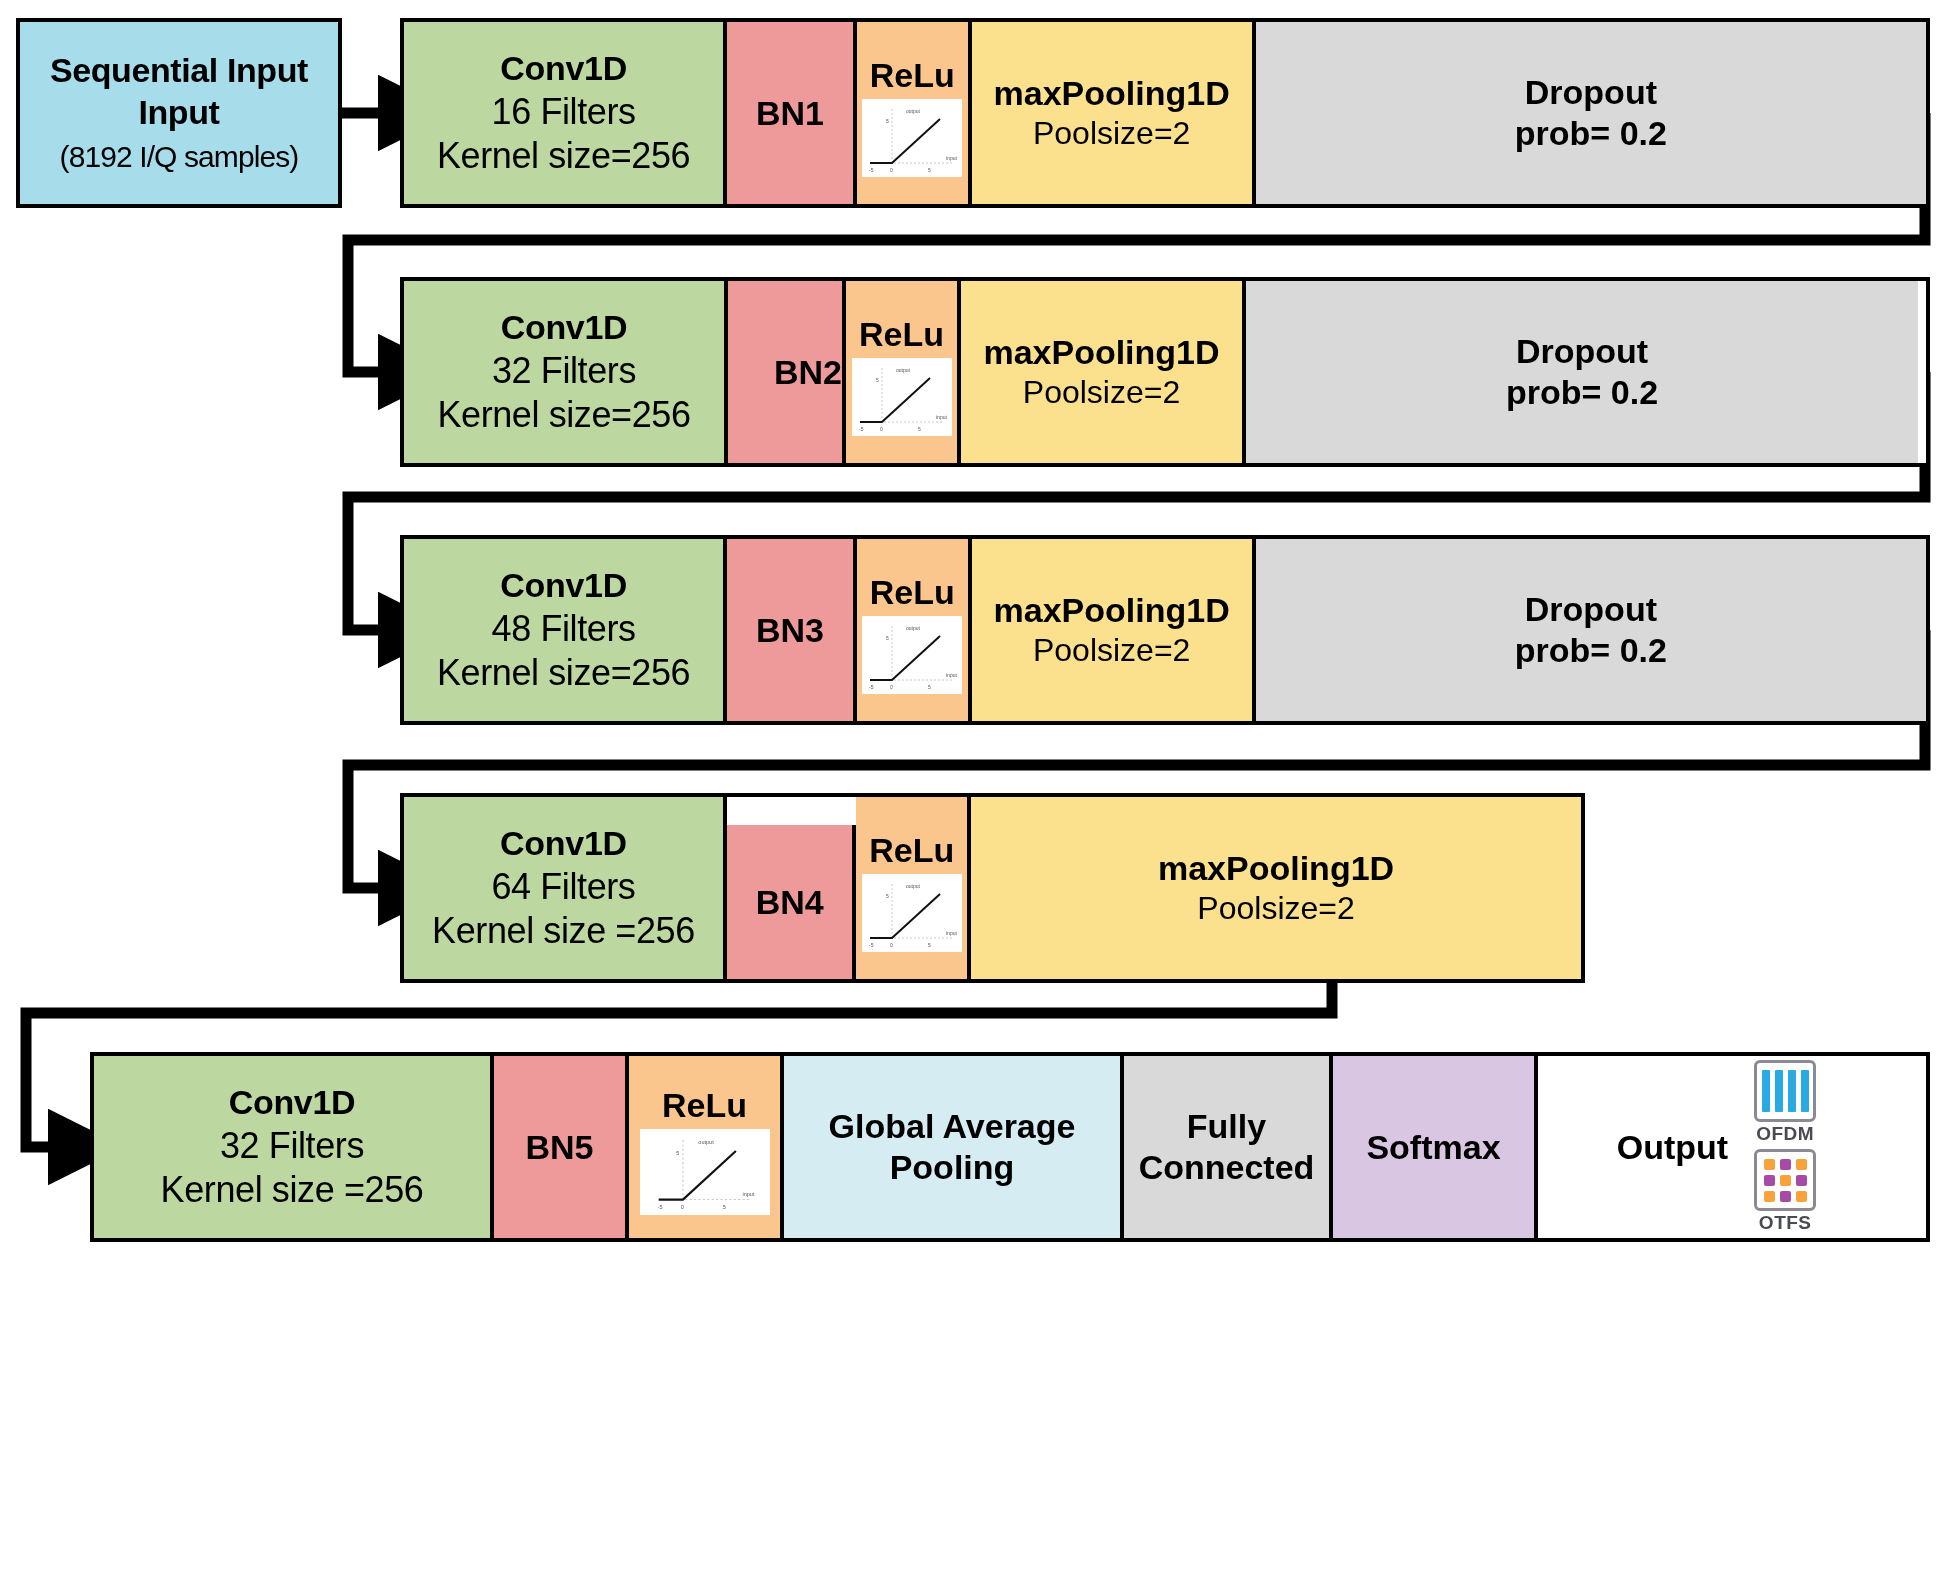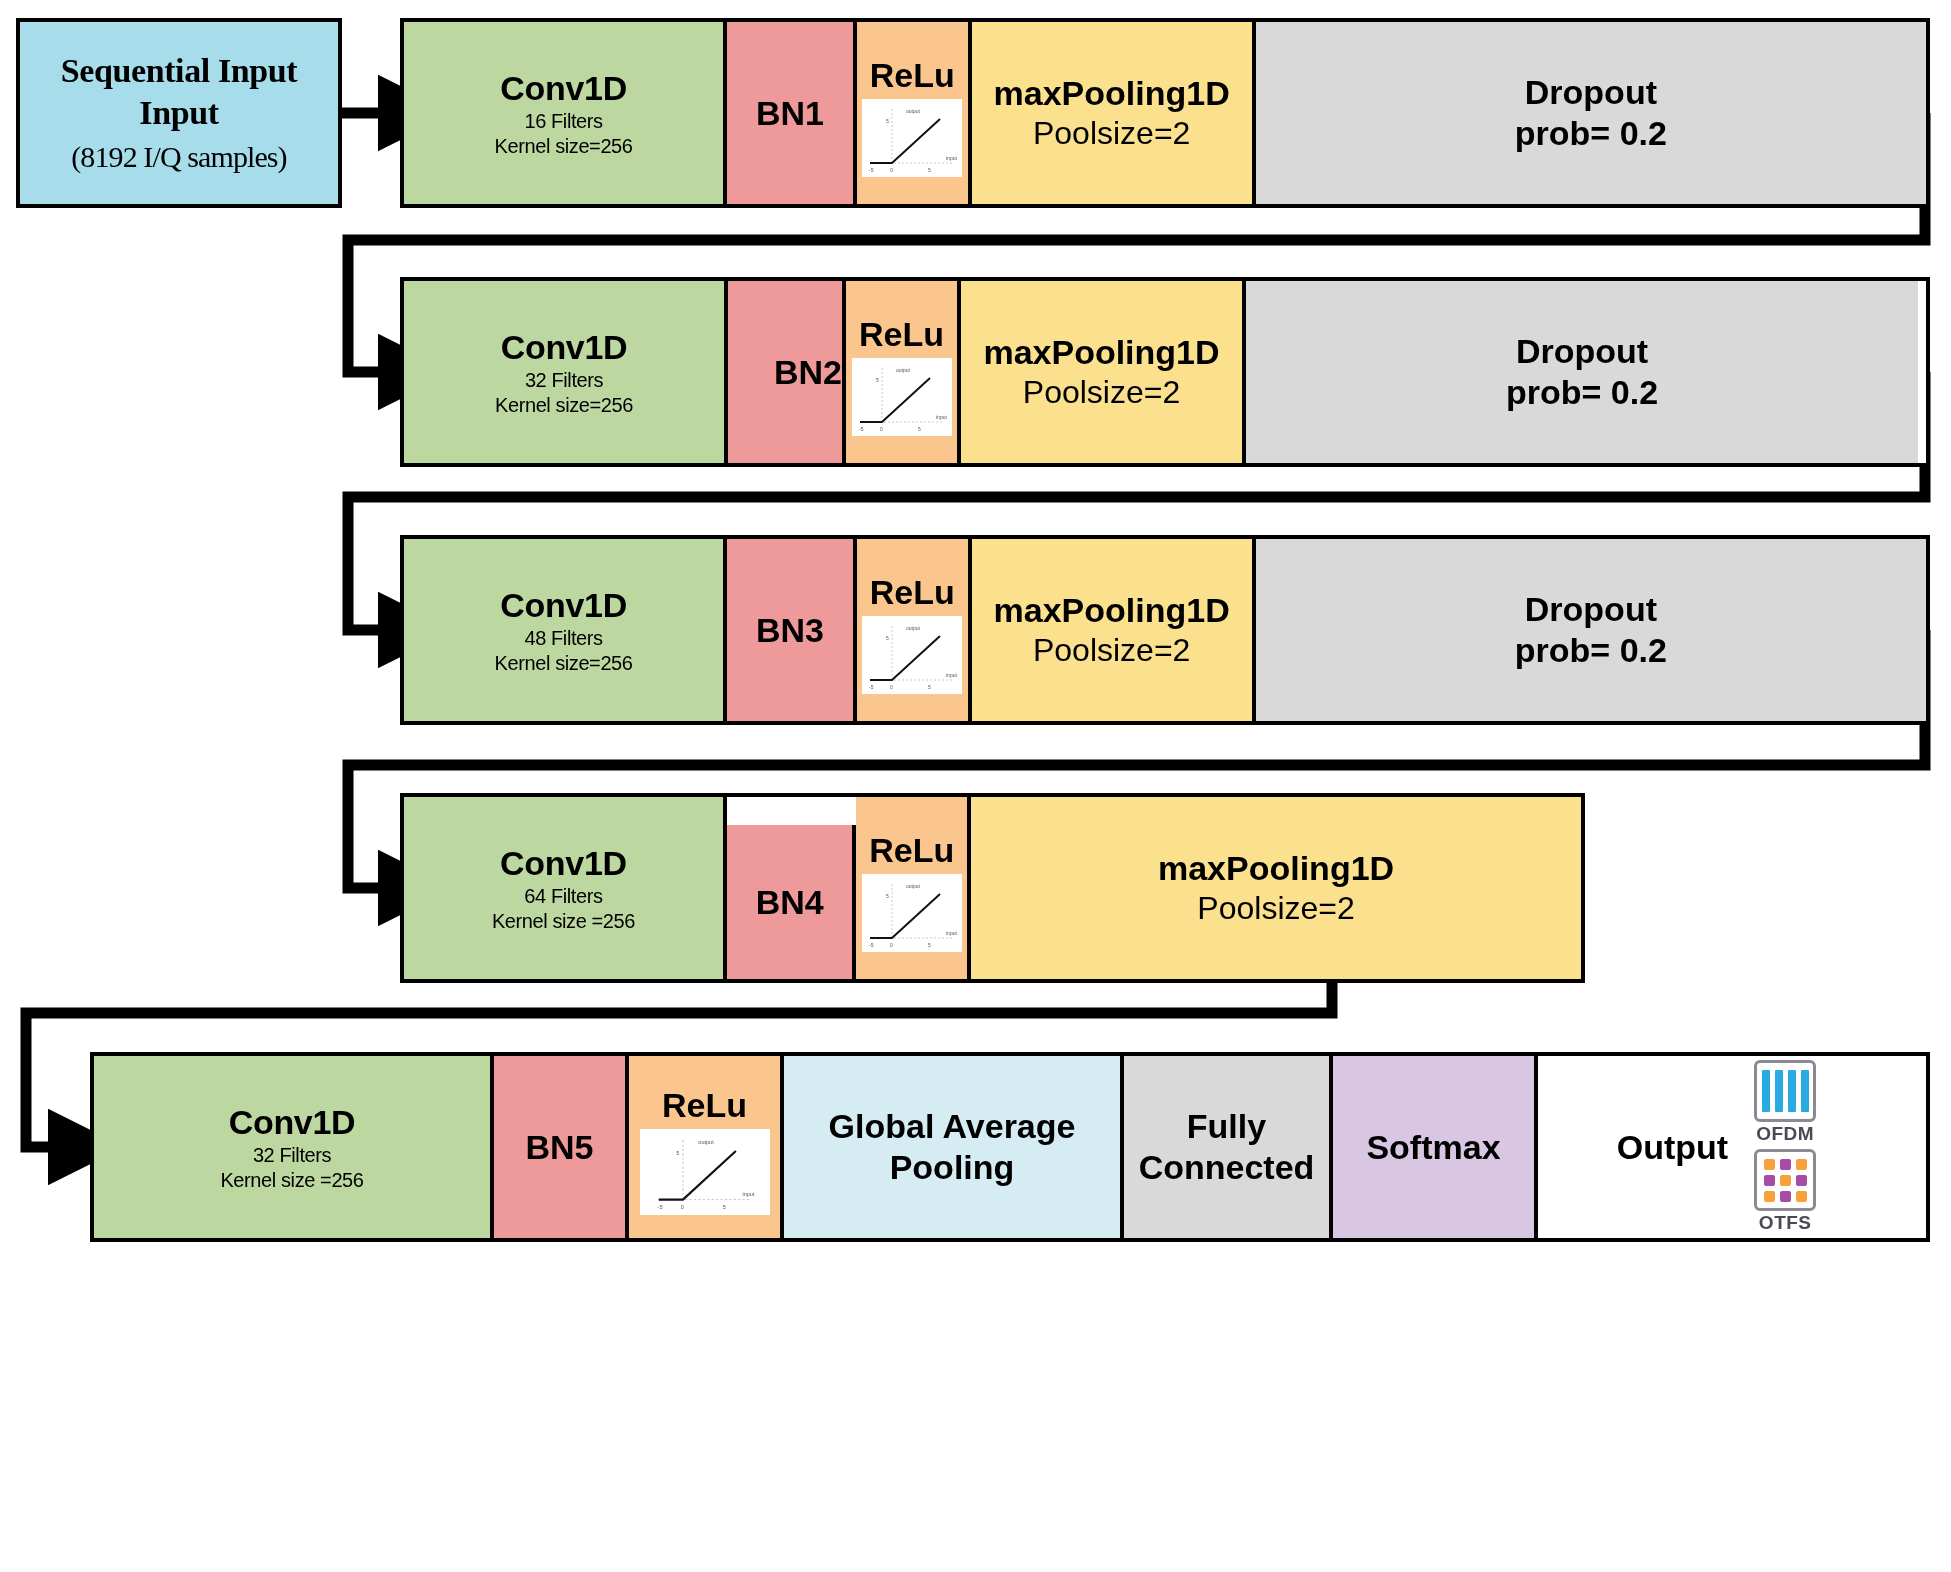--- a/index.html
+++ b/index.html
@@ -28,21 +28,21 @@
   .c-yellow{background:#fbe08d;}
   .c-grey  {background:#d9d9d9;}
   .c-blue  {background:#a7dcea;}
   .c-lblue {background:#d4ecf2;}
   .c-purple{background:#d8c6e3;}
   .c-white {background:#ffffff;}
   .ln{line-height:1.22;}
 
   
   .s-title{font-size:34px;font-weight:bold;letter-spacing:-0.3px;}
-  .s-sub  {font-size:20px;font-weight:normal;letter-spacing:-0.4px;}
+  .s-sub  {font-size:36px;font-weight:normal;letter-spacing:-0.4px;}
   .s-bn   {font-size:34px;font-weight:bold;}
   .s-relu {font-size:34px;font-weight:bold;}
   .s-pool {font-size:34px;font-weight:bold;}
   .s-pool2{font-size:32px;font-weight:normal;}
   .s-drop {font-size:34px;font-weight:bold;}
   .s-inp  {font-size:34px;font-weight:bold;letter-spacing:-0.4px;}
   .s-inp2 {font-size:30px;font-weight:normal;letter-spacing:-0.9px;}
   .s-gap  {font-size:34px;font-weight:bold;}
   .s-out  {font-size:34px;font-weight:bold;}
   .s-soft {font-size:34px;font-weight:bold;}
@@ -85,21 +85,21 @@
       <path d="M1925,113 L1925,240 L348,240 L348,372 L382,372" marker-end="url(#ah)"></path>
 
       <path d="M1925,372 L1925,497 L348,497 L348,630 L382,630" marker-end="url(#ah)"></path>
 
       <path d="M1925,630 L1925,765 L348,765 L348,888 L382,888" marker-end="url(#ah)"></path>
 
       <path d="M1332,888 L1332,1013 L26,1013 L26,1147 L52,1147" marker-end="url(#ah)"></path>
     </g>
   </svg>
 
-  <div class="row" style="left:16px;top:18px;width:326px;height:190px;background:#f0abfc;font-family:Liberation Serif, serif;">
+  <div class="row" style="left:16px;top:18px;width:326px;height:190px;background:#f0abfc;">
     <div class="cell c-blue ln" style="width:100%;">
       <div class="s-inp">Sequential Input</div>
       <div class="s-inp">Input</div>
       <div class="s-inp2" style="margin-top:6px;">(8192 I/Q samples)</div>
     </div>
   </div>
 
   <div class="row" style="left:400px;top:18px;width:1530px;height:190px;">
     <div class="cell c-green ln" style="width:324px;">
       <div class="s-title">Conv1D</div>

